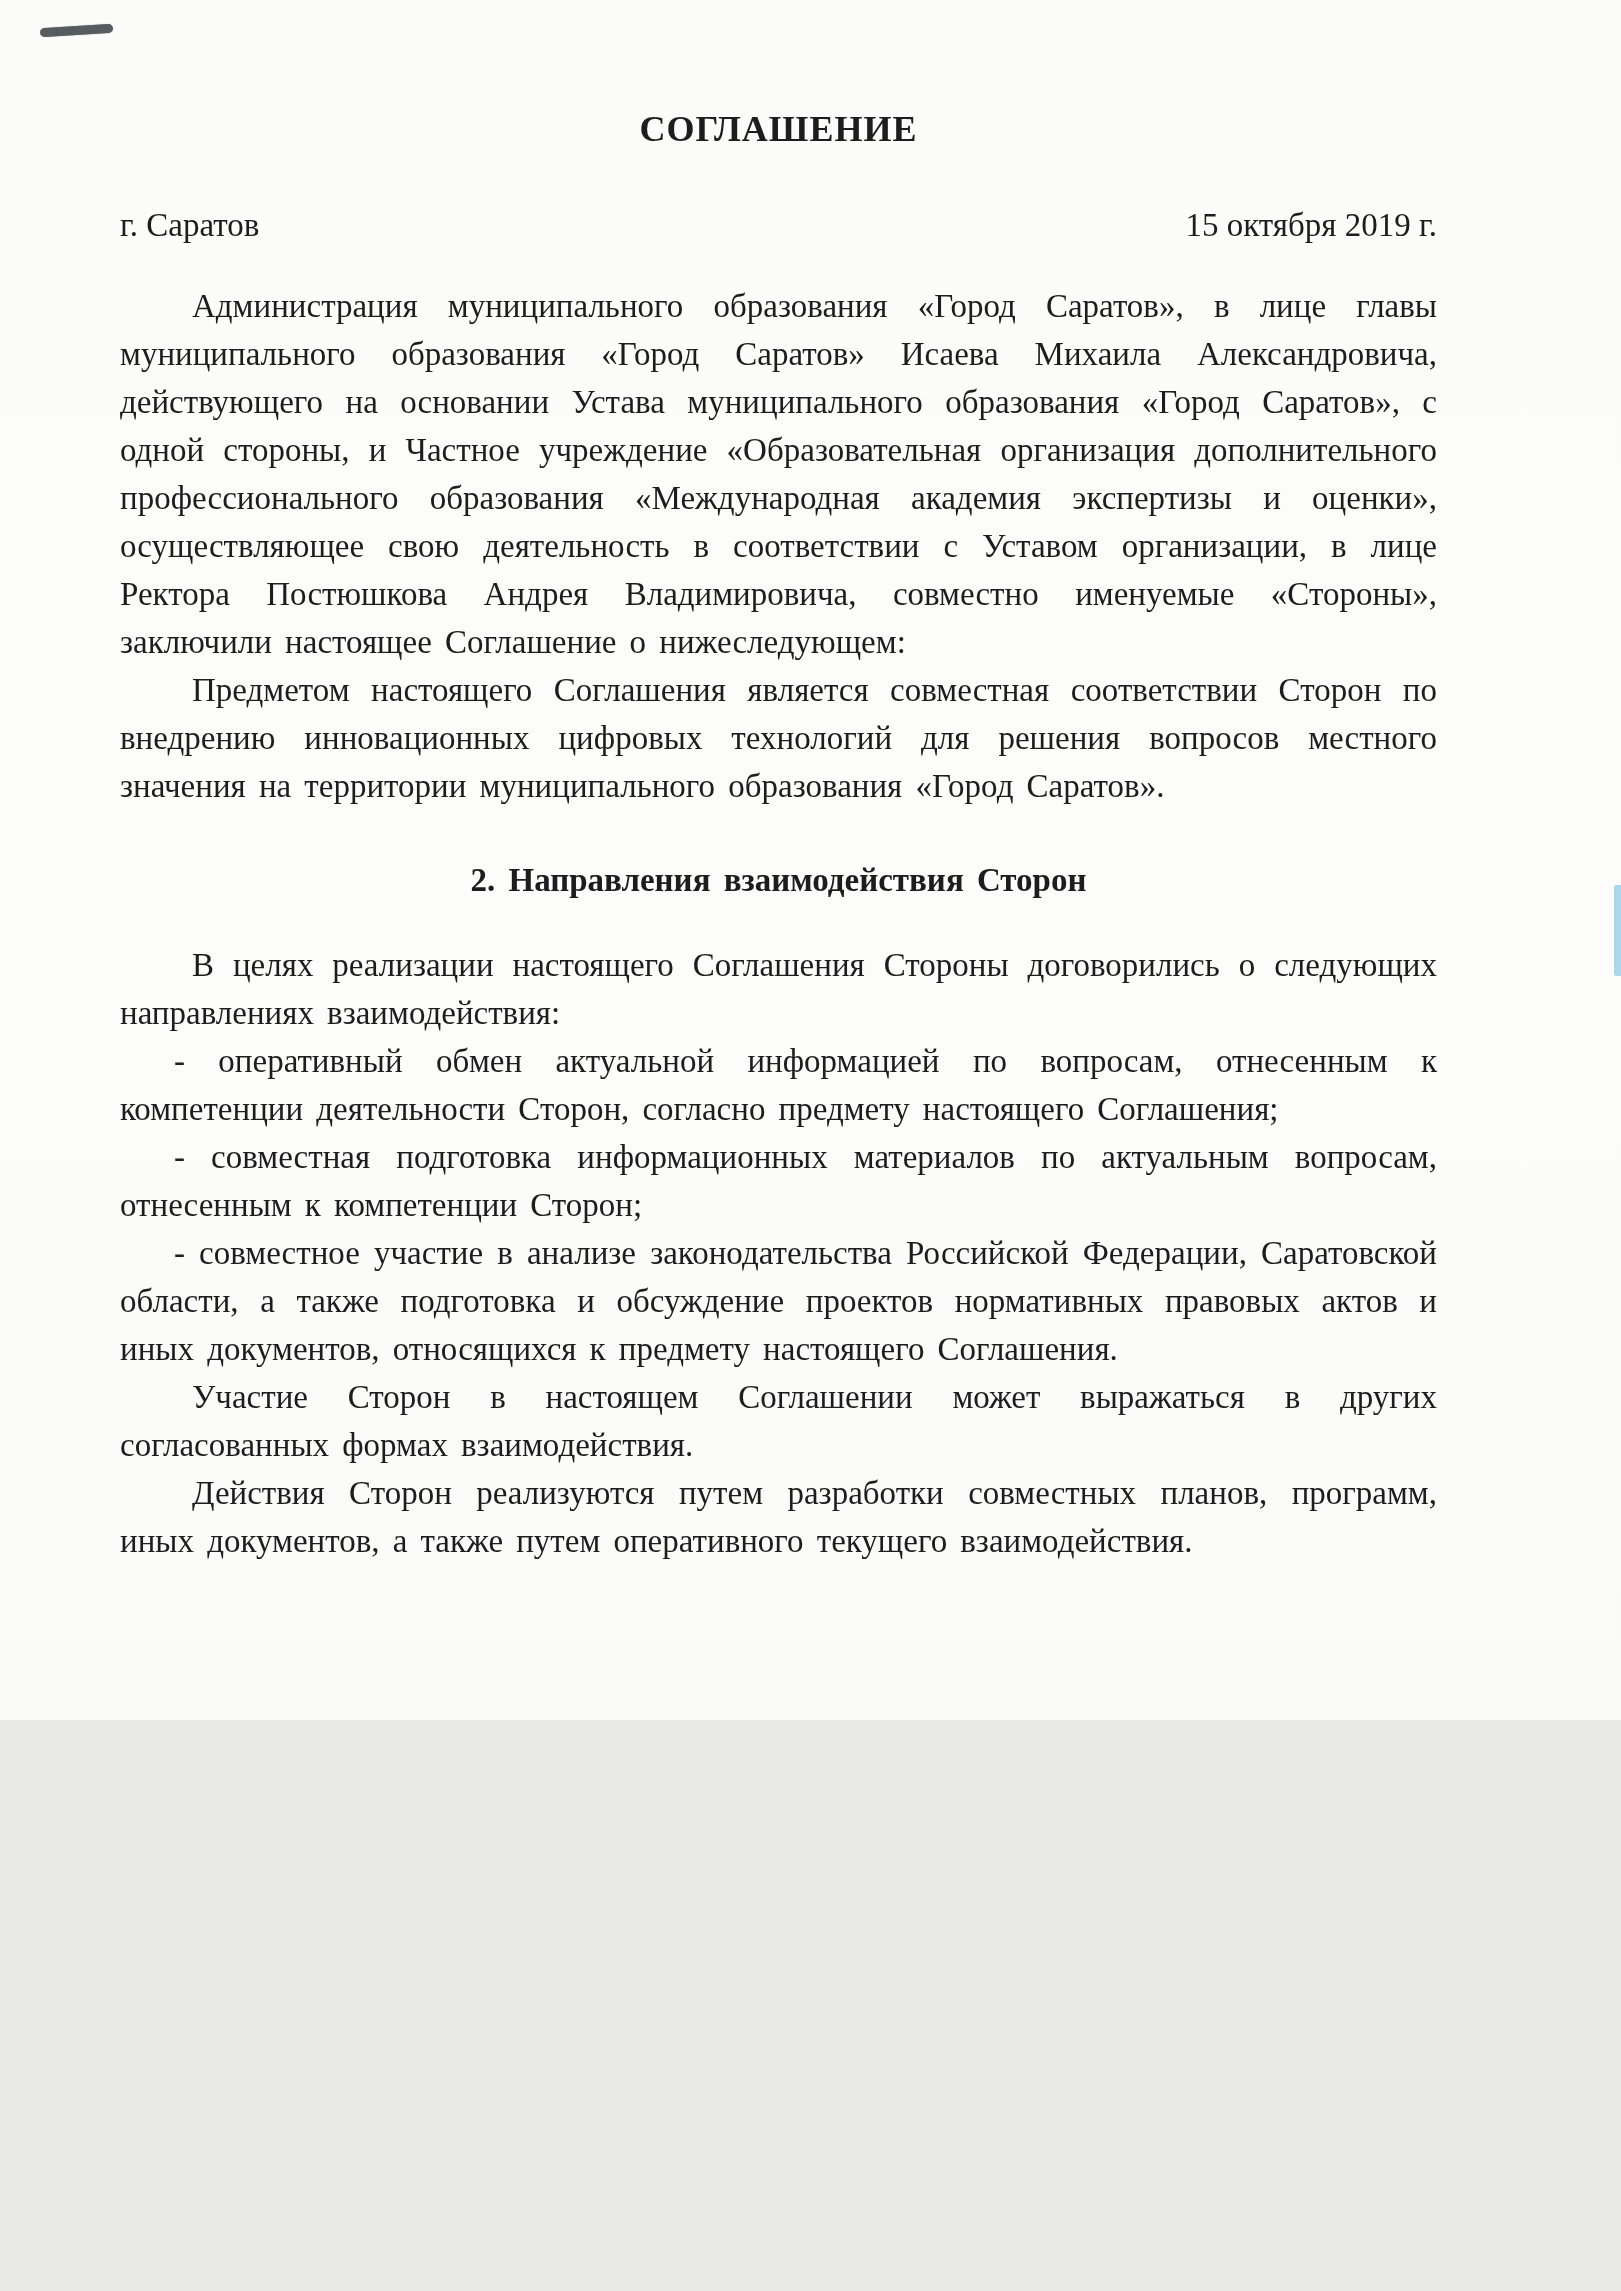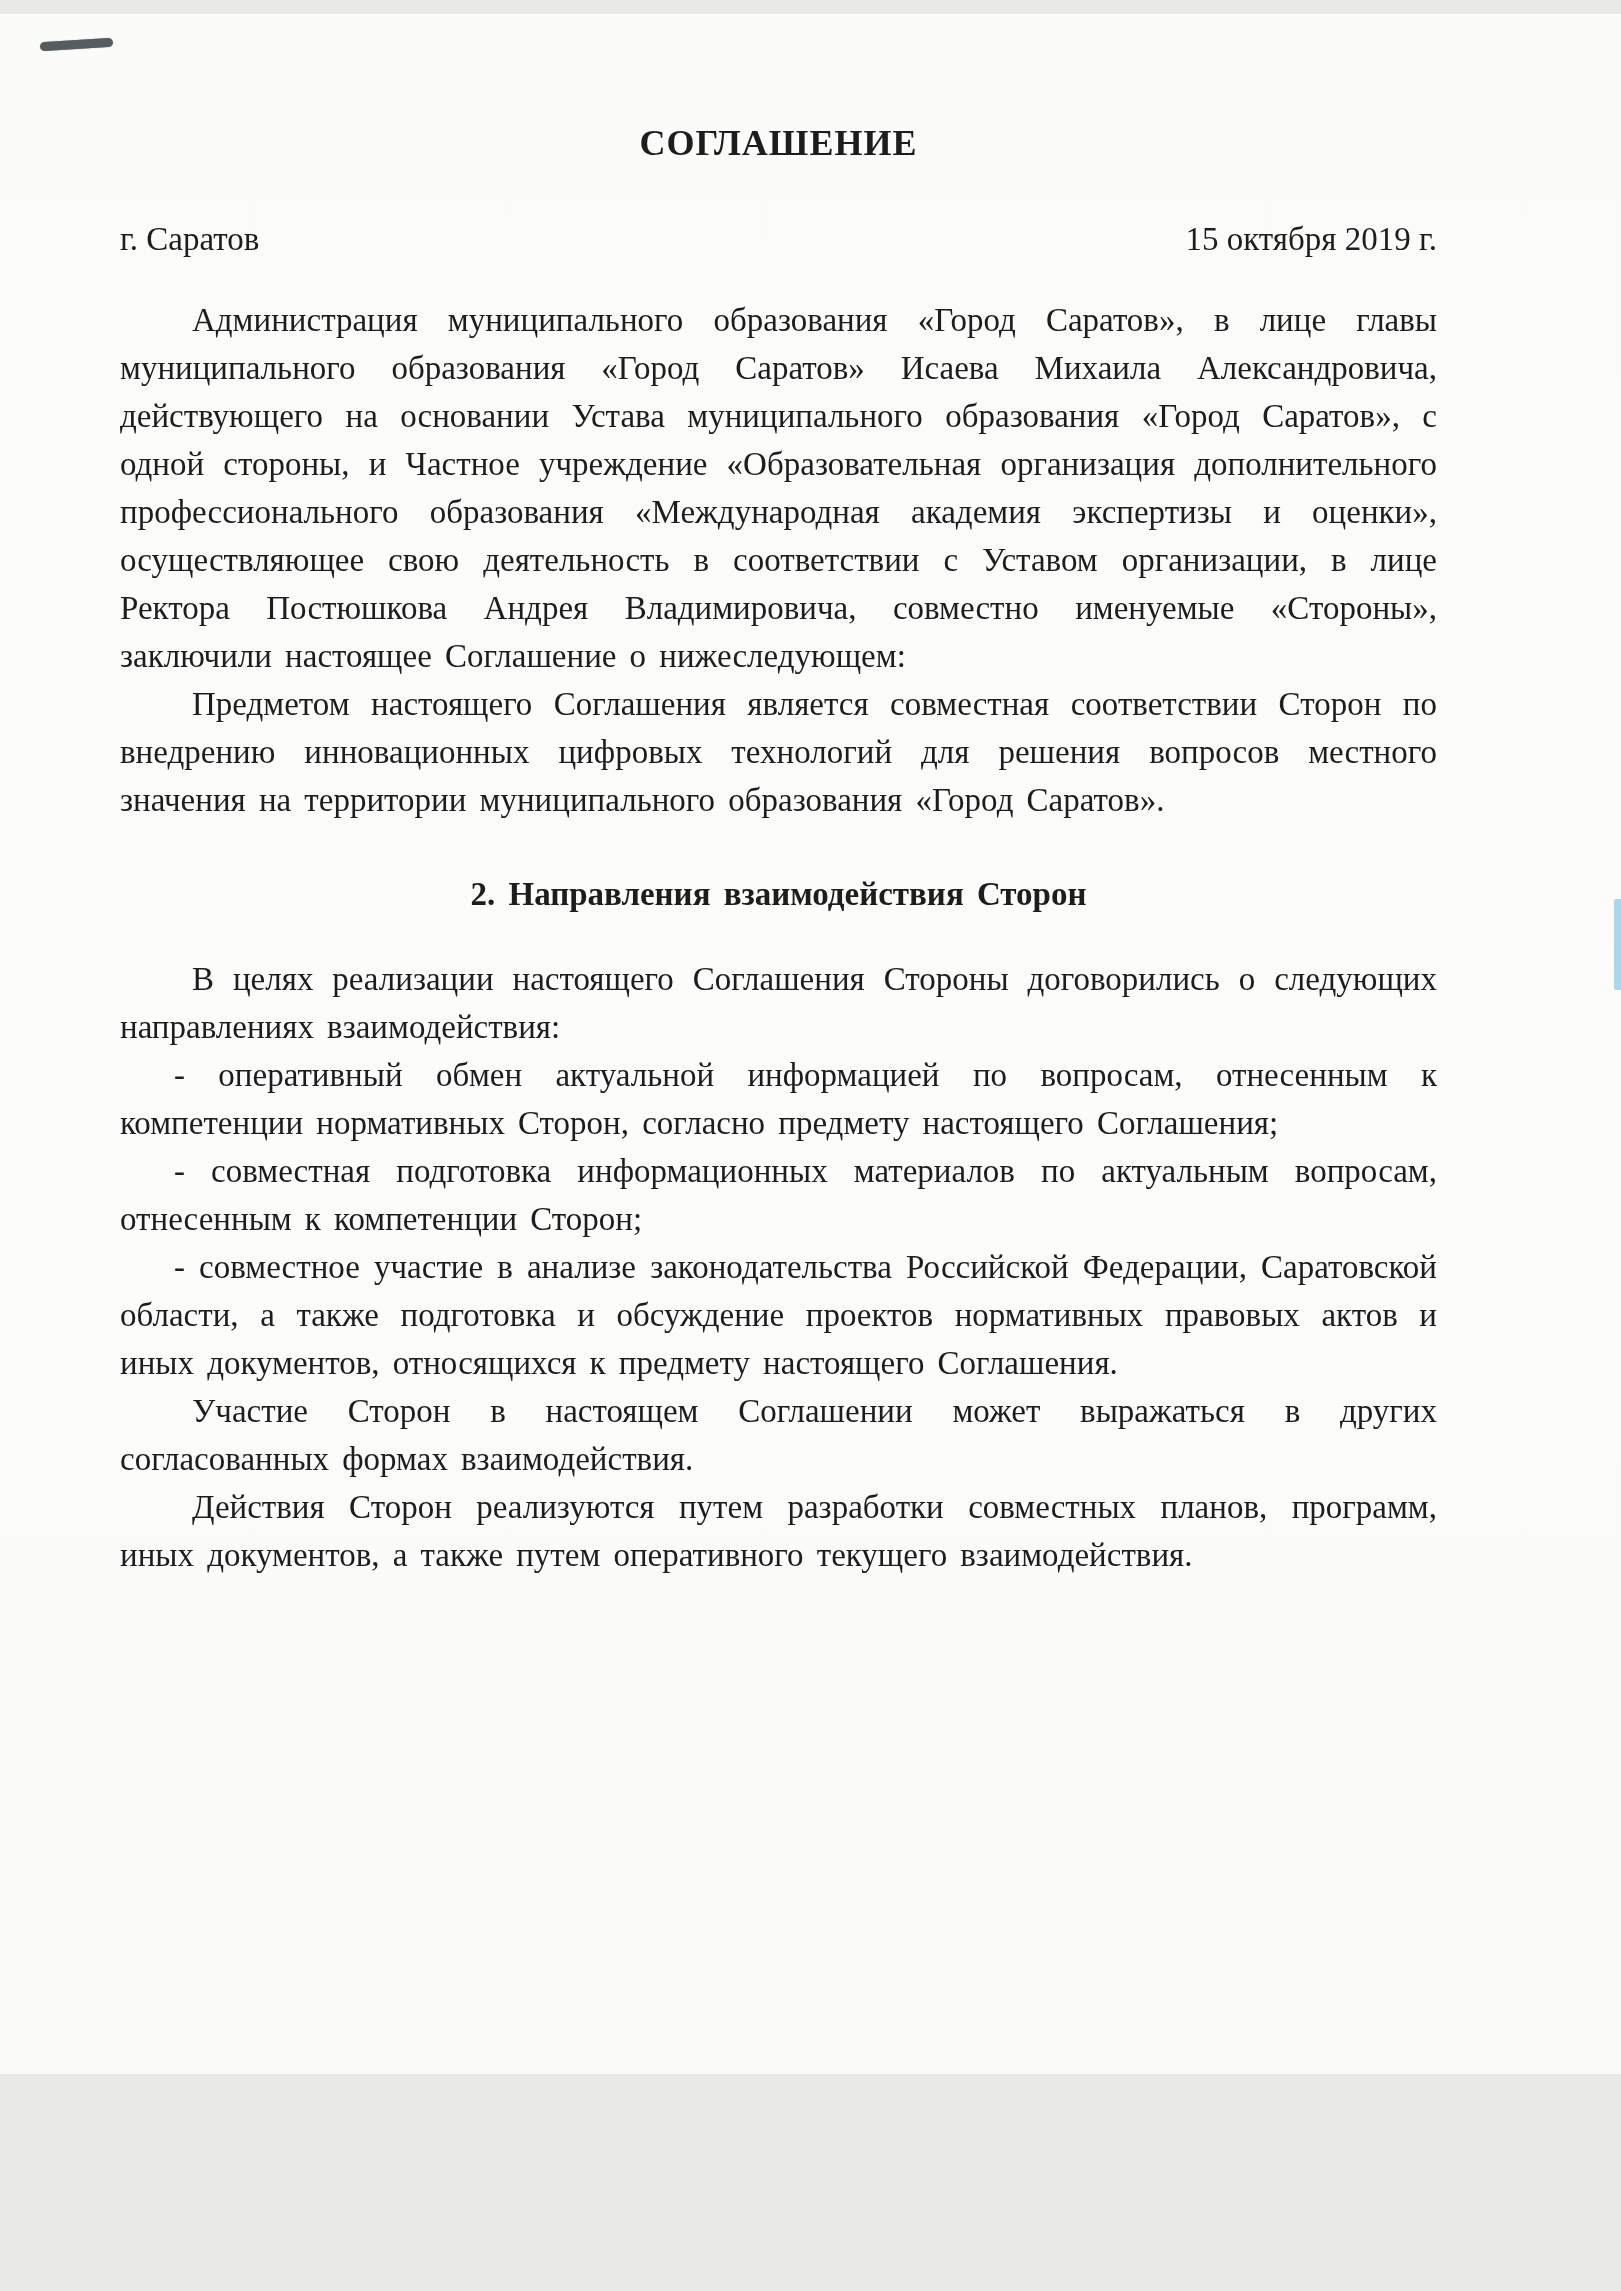--- a/index.html
+++ b/index.html
@@ -1,19 +1,19 @@
 <!DOCTYPE html>
 <html lang="ru"><head>
 <meta charset="utf-8">
 <style>
   html,body{margin:0;padding:0;background:#e9e9e7;}
   .sheet{
     position:relative;
-    width:1621px;height:2060px;
-    margin:14px auto;
+    width:1621px;height:1720px;
+    margin:0 auto;
     background:linear-gradient(180deg,#fbfbf9 0%,#fcfcfa 55%,#fafaf8 100%);
     overflow:hidden;
     font-family:"Liberation Serif","DejaVu Serif",serif;
     color:#1d1d20;
   }
   .content{
     position:absolute;left:120px;top:0;width:1317px;
   }
   .doc-title{
     margin:110px 0 0 0;
@@ -78,21 +78,21 @@
     <div class="body-text">
 
       <p class="para">Администрация муниципального образования «Город Саратов», в лице главы муниципального образования «Город Саратов» Исаева Михаила Александровича, действующего на основании Устава муниципального образования «Город Саратов», с одной стороны, и Частное учреждение «Образовательная организация дополнительного профессионального образования «Международная академия экспертизы и оценки», осуществляющее свою деятельность в соответствии с Уставом организации, в лице Ректора Постюшкова Андрея Владимировича, совместно именуемые «Стороны», заключили настоящее Соглашение о нижеследующем:</p>
 
 
       <p class="para">Предметом настоящего Соглашения является совместная соответствии Сторон по внедрению инновационных цифровых технологий для решения вопросов местного значения на территории муниципального образования «Город Саратов».</p>
 
       <div class="sec-heading">2. Направления взаимодействия Сторон</div>
 
       <p class="para">В целях реализации настоящего Соглашения Стороны договорились о следующих направлениях взаимодействия:</p>
-      <p class="bullet">- оперативный обмен актуальной информацией по вопросам, отнесенным к компетенции нормативных Сторон, согласно предмету настоящего Соглашения;</p>
+      <p class="bullet">- оперативный обмен актуальной информацией по вопросам, отнесенным к компетенции деятельности Сторон, согласно предмету настоящего Соглашения;</p>
       <p class="bullet">- совместная подготовка информационных материалов по актуальным вопросам, отнесенным к компетенции Сторон;</p>
       <p class="bullet">- совместное участие в анализе законодательства Российской Федерации, Саратовской области, а также подготовка и обсуждение проектов нормативных правовых актов и иных документов, относящихся к предмету настоящего Соглашения.</p>
       <p class="para">Участие Сторон в настоящем Соглашении может выражаться в других согласованных формах взаимодействия.</p>
       <p class="para">Действия Сторон реализуются путем разработки совместных планов, программ, иных документов, а также путем оперативного текущего взаимодействия.</p>
 
     </div>
   </div>
 
   <div class="page-number">1</div>
 

